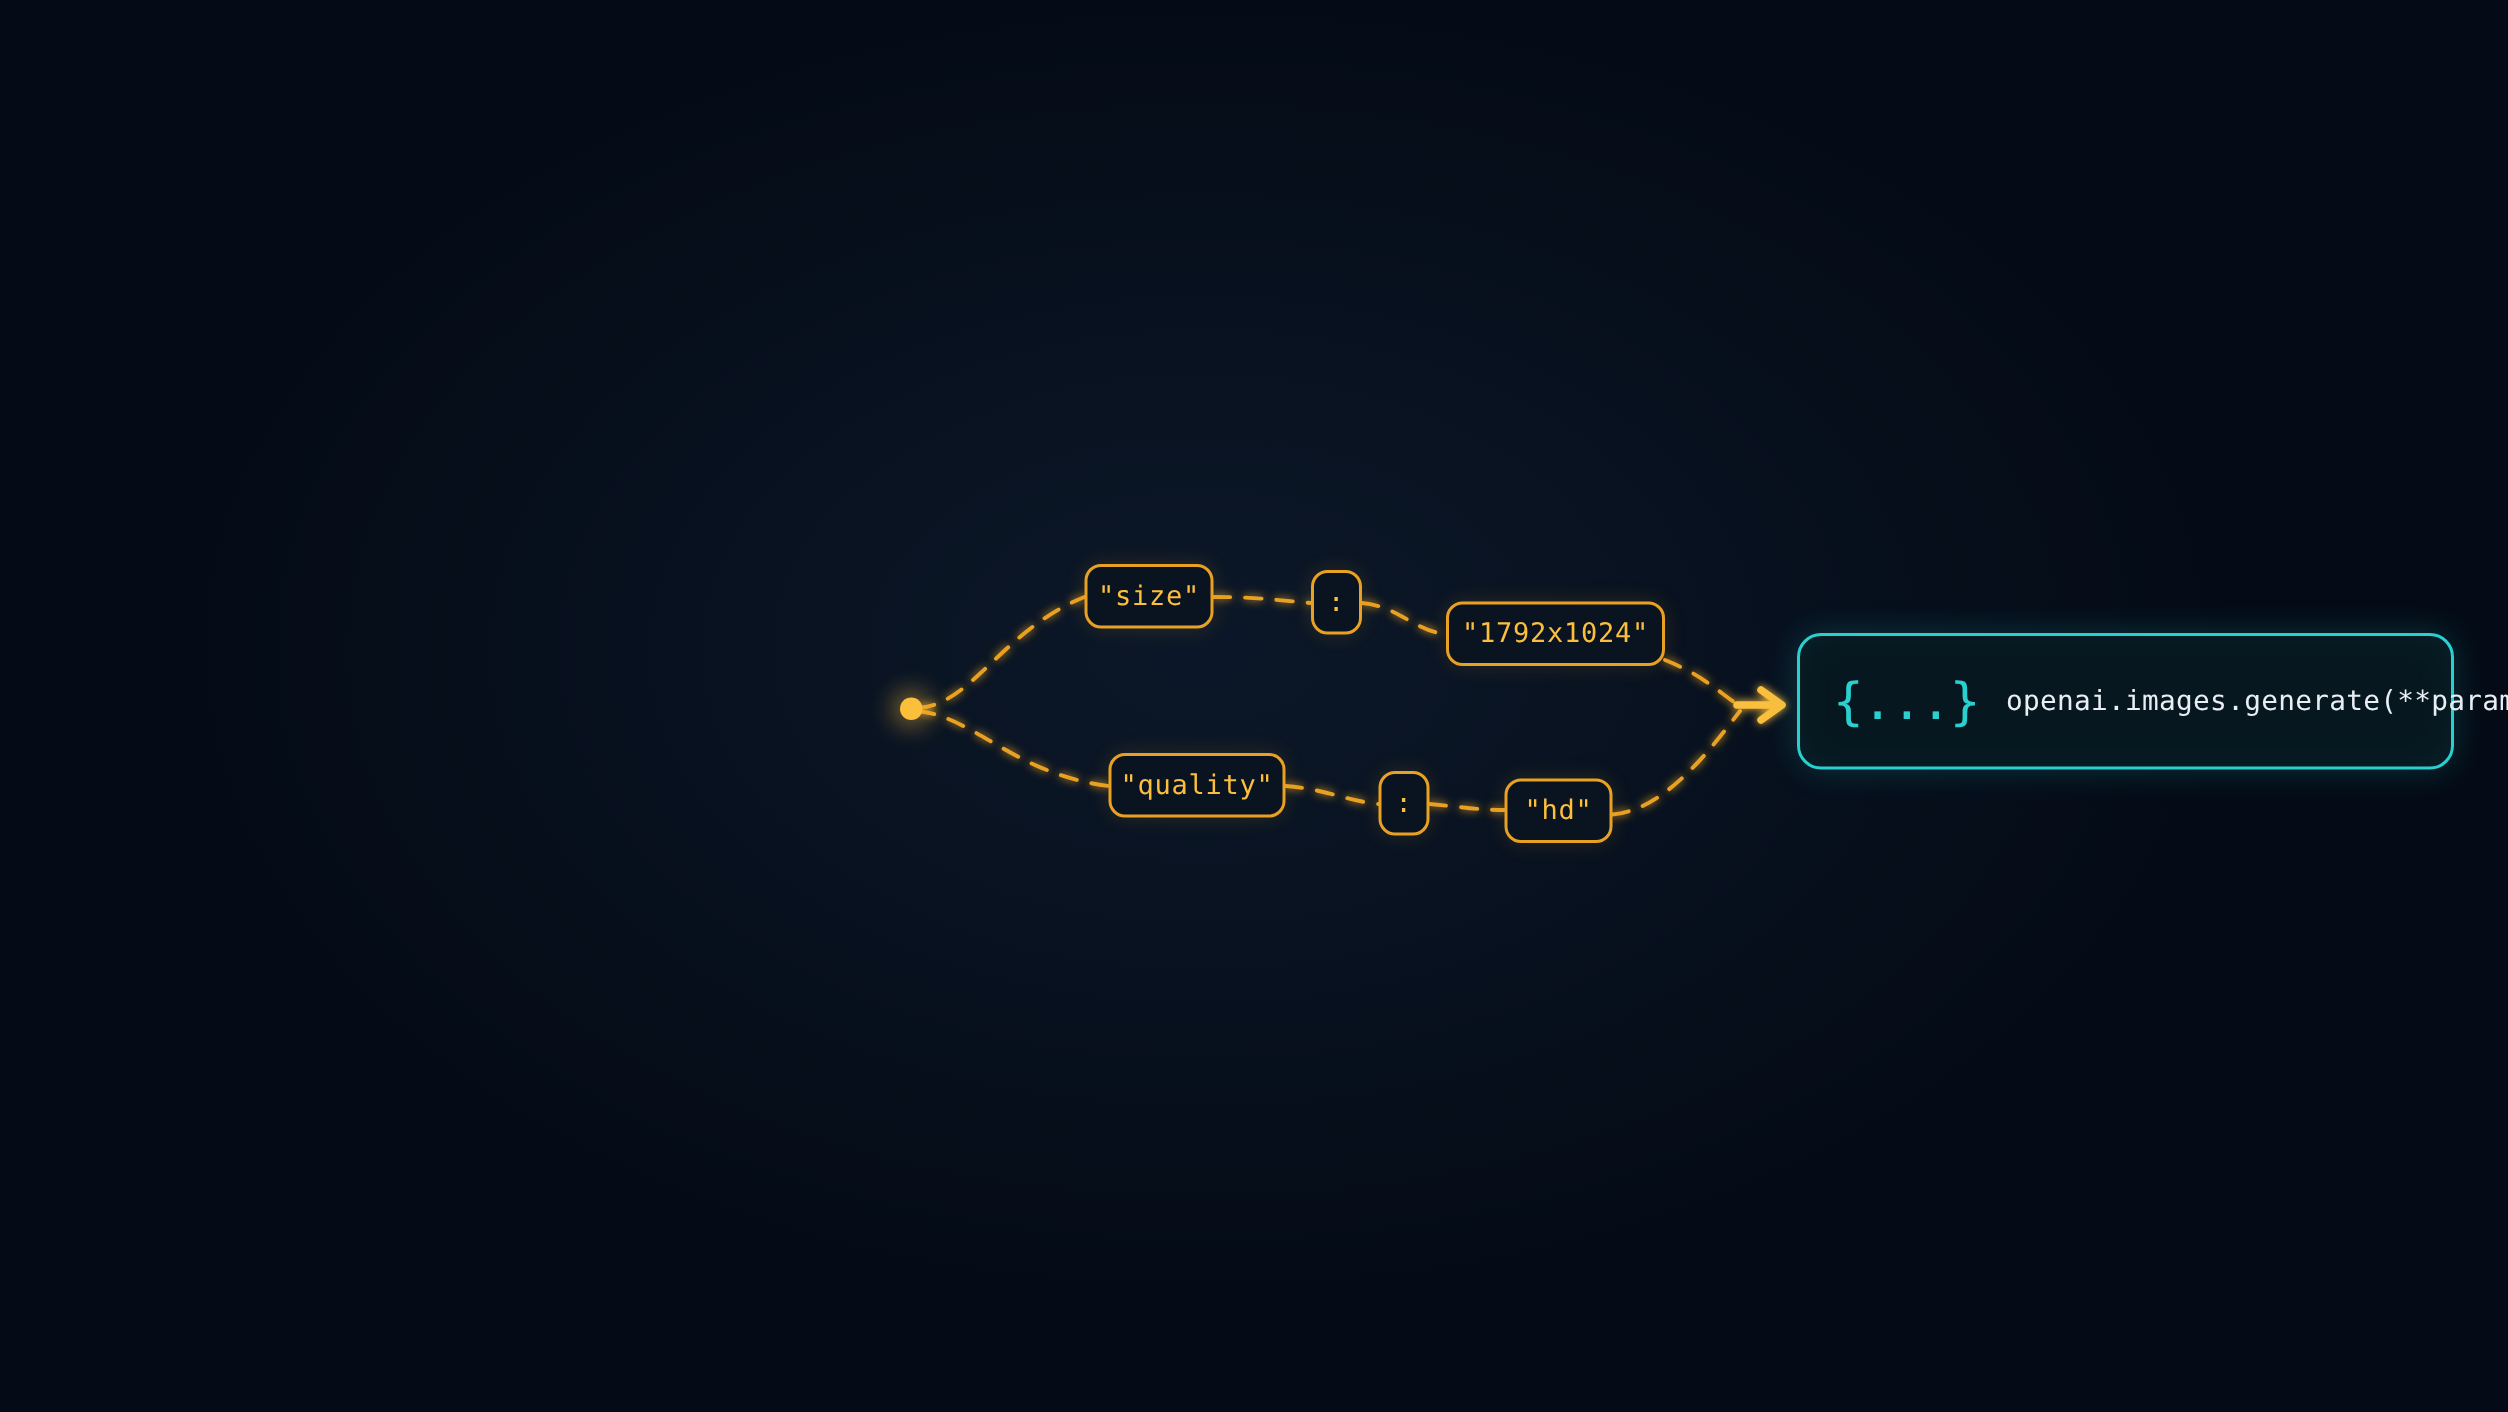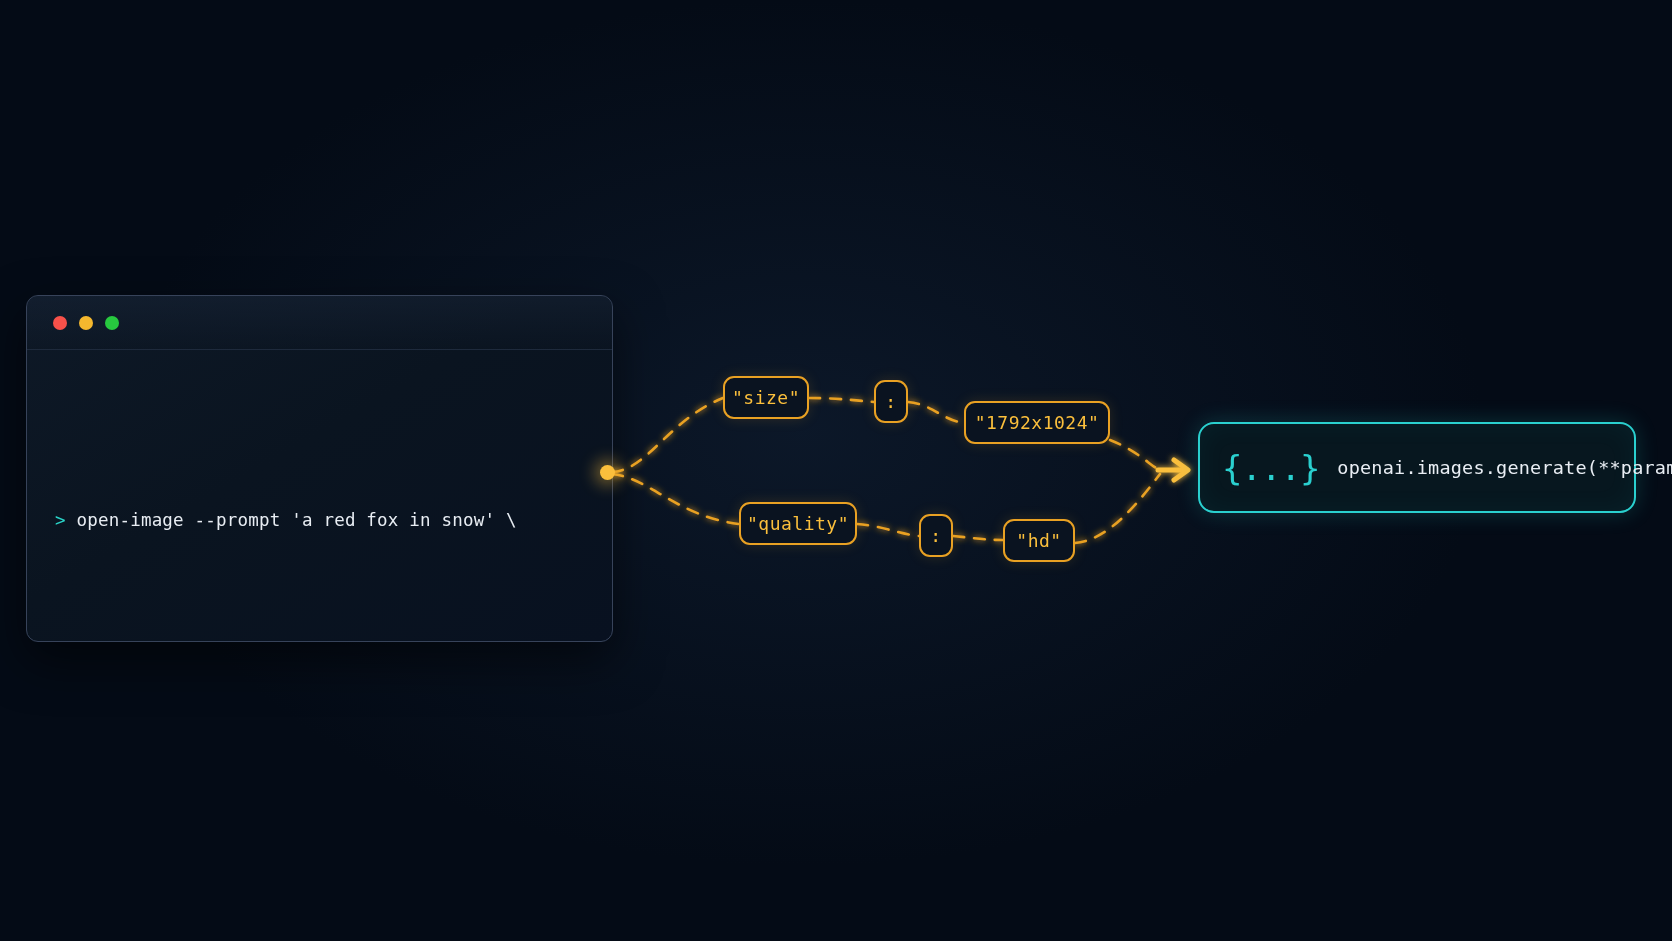--- a/index.html
+++ b/index.html
@@ -142,31 +142,20 @@
     font-size: 18.5px;
     letter-spacing: 0.2px;
     white-space: nowrap;
   }
 </style>
 </head>
 <body>
 
 <div id="stage">
 
-  <div class="terminal">
-    <div class="term-titlebar">
-      <span class="dot red"></span>
-      <span class="dot yellow"></span>
-      <span class="dot green"></span>
-    </div>
-    <div class="term-body">
-      <div class="term-line"><span class="prompt-caret">&gt;</span><span class="cmd-text"> open-image --prompt 'a red fox in snow' \</span></div>
-      
-    </div>
-  </div>
 
   <svg id="graph" viewBox="0 0 1672 941" xmlns="http://www.w3.org/2000/svg">
     <defs>
       <filter id="amberGlow" x="-60%" y="-60%" width="220%" height="220%">
         <feGaussianBlur stdDeviation="3" result="b"></feGaussianBlur>
         <feMerge>
           <feMergeNode in="b"></feMergeNode>
           <feMergeNode in="SourceGraphic"></feMergeNode>
         </feMerge>
       </filter>

